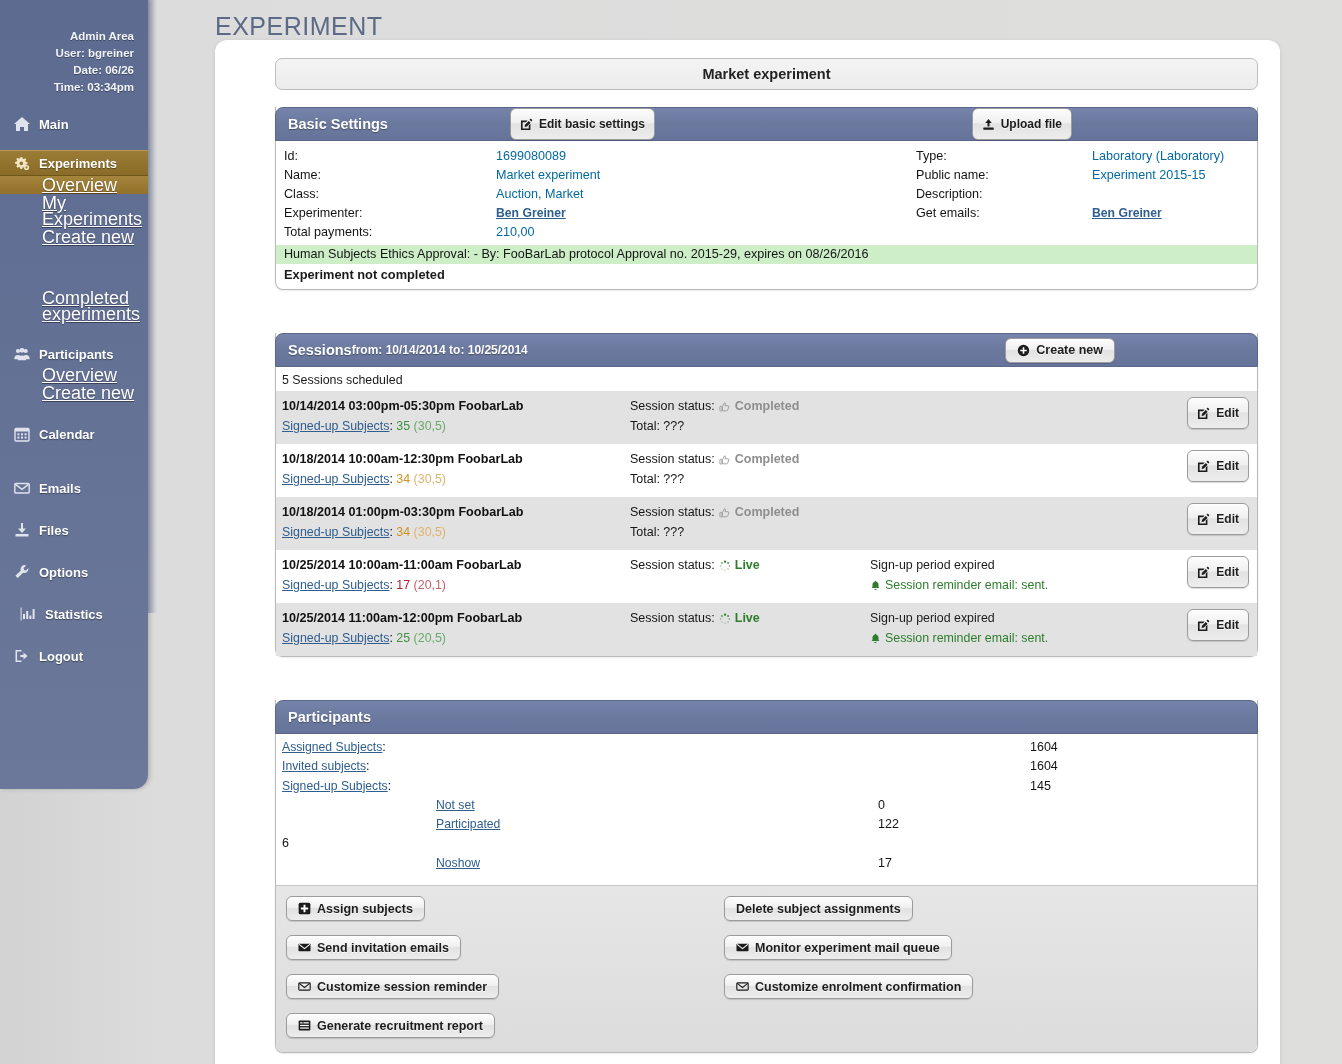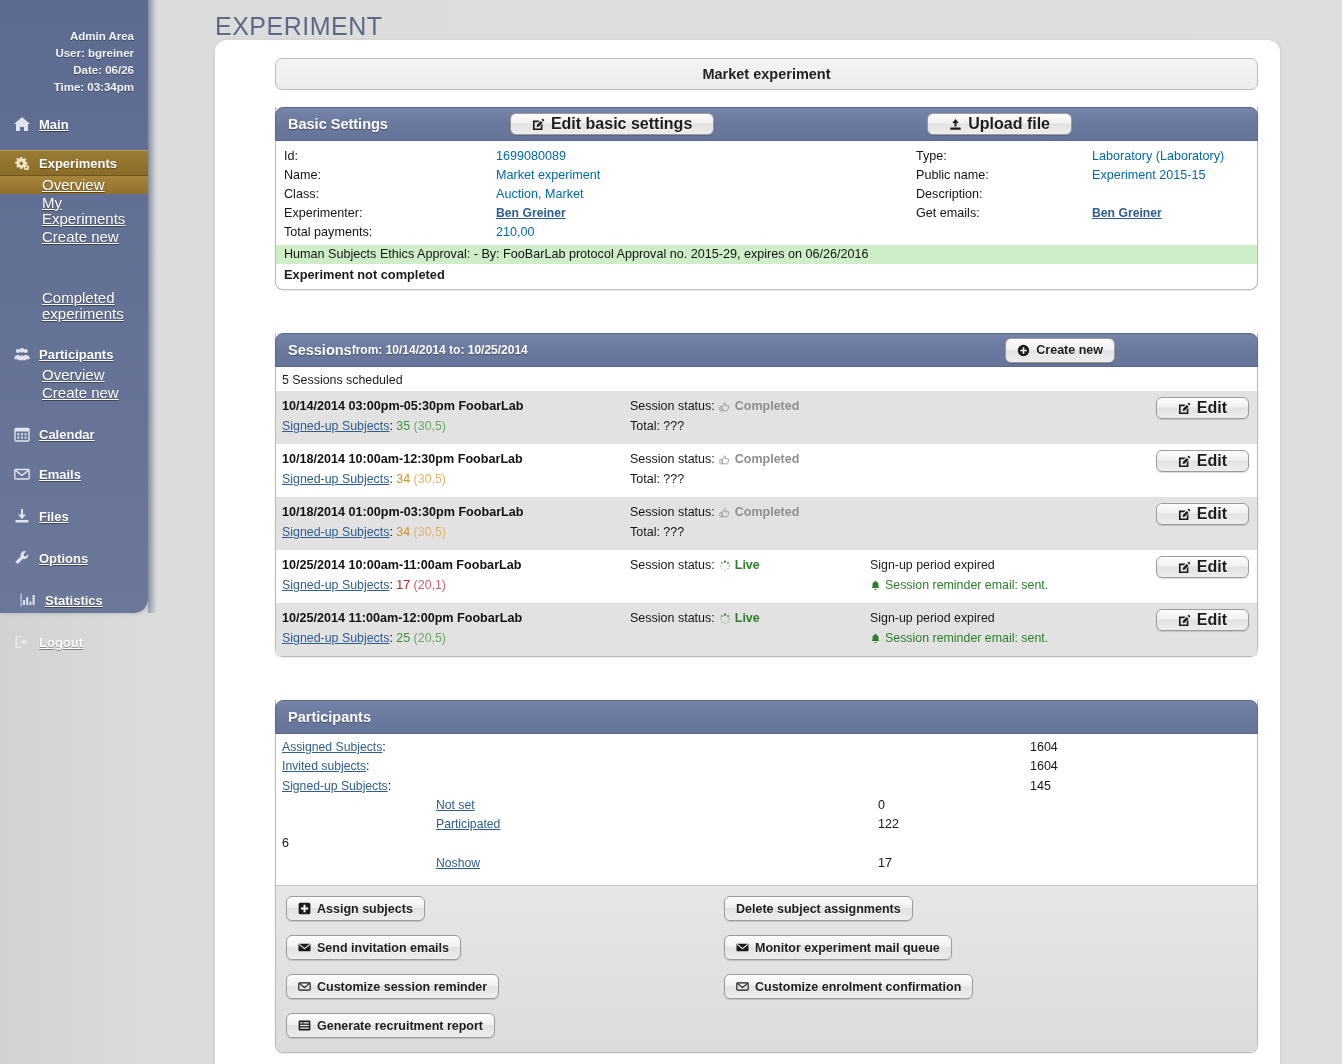--- a/index.html
+++ b/index.html
@@ -11,21 +11,21 @@
     background: #dededd;
   }
   body {
     background: linear-gradient(to right, #d2d2d3 0px, #dcdcdc 160px, #dededd 100%);
   }
 
   
   #sidebar {
     position: absolute;
     left: 0; top: 0;
-    width: 148px; height: 613px;
+    width: 148px; height: 789px;
     background: linear-gradient(to bottom, #5d6b91 0%, #616f94 30%, #6b7899 100%);
     border-radius: 0 0 14px 0;
     color: #ffffff;
     box-shadow: 2px 0 4px rgba(0,0,0,0.18);
     padding-top: 28px;
   }
   #sidebar::after {
     content:"";
     position:absolute; right:-9px; top:0; width:9px; height:613px;
     background: linear-gradient(to right, rgba(90,104,140,0.55), rgba(120,132,162,0.0));
@@ -44,31 +44,30 @@
     display: flex;
     align-items: center;
     gap: 9px;
     padding: 4px 6px 4px 14px;
     font-size: 13px;
     font-weight: bold;
     color: #ffffff;
     text-shadow: 0 1px 1px rgba(0,0,0,0.4);
   }
   .nav-main .label {
-    text-decoration: underline;
   }
   .nav-main.active {
     background: linear-gradient(to bottom, #9b7c35 0%, #8a6c28 100%);
     border-top: 1px solid #b79a52;
     border-bottom: 1px solid #6e5519;
     margin-right: 0;
   }
   .nav-main.active .label { text-decoration: none; }
   .nav-sub {
-    font-size: 15px;
+    font-size: 18px;
     padding: 1px 6px 1px 42px;
     line-height: 16px;
   }
   .nav-sub a {
     color: #ffffff;
     text-decoration: underline;
     text-shadow: 0 1px 1px rgba(0,0,0,0.4);
   }
   .nav-sub.active {
     background: linear-gradient(to bottom, #a5853c 0%, #91712b 100%);
@@ -151,26 +150,26 @@
     color: #ffffff;
     text-shadow: 0 1px 1px rgba(0,0,0,0.35);
   }
   .head-spacer { flex: 1 1 auto; }
 
   
   .btn {
     display: inline-flex;
     align-items: center;
     gap: 6px;
-    height: 22px;
-    padding: 0 21px;
+    height: 32px;
+    padding: 0 9px;
     background: linear-gradient(to bottom, #fdfdfd 0%, #f0f0f0 45%, #e2e2e2 50%, #ededed 100%);
     border: 1px solid #9b9b9b;
     border-radius: 6px;
-    font-size: 16px;
+    font-size: 12px;
     font-weight: bold;
     color: #1d1d1d;
     cursor: pointer;
     box-shadow: 0 1px 1px rgba(0,0,0,0.14), inset 0 1px 0 #fff;
     white-space: nowrap;
     text-shadow: 0 1px 0 rgba(255,255,255,0.8);
   }
   .btn svg { display:block; }
   .btn-big { height: 25px; font-size: 12.5px; padding: 0 11px; }
 
@@ -353,21 +352,21 @@
             <rect x="7" y="7.3" width="2" height="2"></rect>
             <rect x="10.6" y="7.3" width="2" height="2"></rect>
             <rect x="3.4" y="10.6" width="2" height="2"></rect>
             <rect x="7" y="10.6" width="2" height="2"></rect>
             <rect x="10.6" y="10.6" width="2" height="2"></rect>
           </svg>
       </span>
       <span class="label">Calendar</span>
     </div>
 
-    <div class="nav-main" style="margin-top:16px;">
+    <div class="nav-main" style="margin-top:30px;">
       <span class="ico">
         <svg viewBox="0 0 16 16">
             <rect x="0.8" y="3.5" width="14.4" height="9.5" rx="1" fill="none" stroke="#e7eaf2" stroke-width="1.4"></rect>
             <path d="M1.4 4.4L8 9.4l6.6-5" fill="none" stroke="#e7eaf2" stroke-width="1.4"></path>
           </svg>
       </span>
       <span class="label">Emails</span>
     </div>
 
     <div class="nav-main" style="margin-top:18px;">
@@ -467,21 +466,21 @@
         <div><span class="lnk">Ben Greiner</span></div>
         <div class="lbl">Get emails:</div>
         <div><span class="lnk">Ben Greiner</span></div>
 
         <div class="lbl">Total payments:</div>
         <div class="val">210,00</div>
         <div></div>
           <div></div>
       </div>
 
-      <div class="ethics">Human Subjects Ethics Approval: - By: FooBarLab protocol Approval no. 2015-29, expires on 06/26/2016</div>
+      <div class="ethics">Human Subjects Ethics Approval: - By: FooBarLab protocol Approval no. 2015-29, expires on 08/26/2016</div>
       <div class="notcompleted">Experiment not completed</div>
     </div>
   </div>
 
   <div class="panel" style="margin-top:44px;">
     <div class="panel-head">
       <span class="panel-title">Sessions</span>
       <span class="panel-subtitle">from: 10/14/2014 to: 10/25/2014</span>
       <span class="head-spacer"></span>
       <button class="btn btn-big" style="margin-right:132px;">

